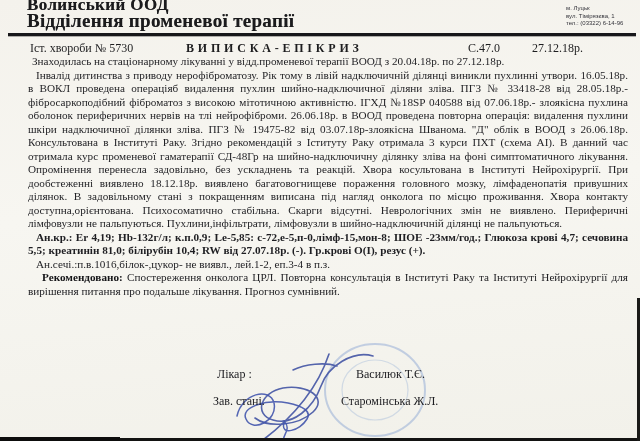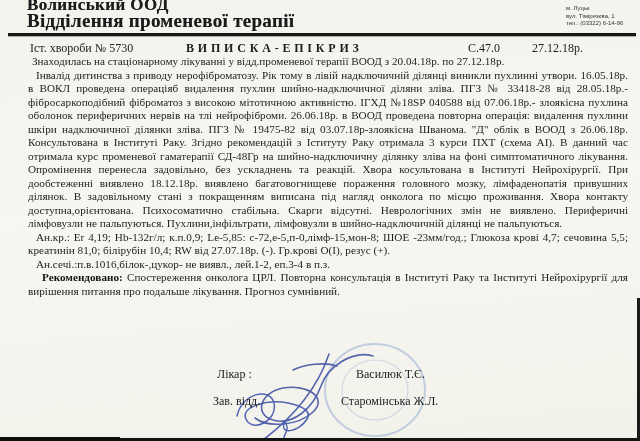--- a/index.html
+++ b/index.html
@@ -26,21 +26,21 @@
   
   .doc-body{position:absolute;left:28px;top:55px;width:600px;font-size:11.2px;
     line-height:13.5px;color:#1e1e22;}
   .doc-body p{margin:0;}
   .b{font-weight:bold;color:#141417;}
   .jst{text-align:justify;}
   .name-line{text-indent:2px;}
   .stay-line{text-indent:4px;}
   .diag{text-indent:5px;}
   .course{text-indent:8px;}
-  .lab-blood{text-indent:8px;}
+  .lab-blood{text-indent:8px;font-weight:bold;}
   .lab-urine{text-indent:8px;font-family:Liberation Serif, serif;}
   .rec{text-indent:14px;}
   
   .sig{position:absolute;font-size:12px;white-space:nowrap;color:#1c1c20;}
   .sig-doctor-label{left:217px;top:367px;}
   .sig-doctor-name{left:356px;top:367px;}
   .sig-head-label{left:213px;top:394px;}
   .sig-head-name{left:341px;top:394px;}
   .gfx{position:absolute;pointer-events:none;}
   .stamp{left:320px;top:340px;}
@@ -95,19 +95,19 @@
   </svg>
   <svg class="gfx sig2" width="140" height="62" viewBox="0 0 140 62">
     <g fill="none" stroke="#4356ad" stroke-width="1.5" stroke-linecap="round" opacity="0.9">
       <path d="M15,35 C20,12 48,6 52,22 C56,40 30,52 24,38 C18,26 44,18 66,22 C80,25 90,30 85,38 C78,50 58,55 62,42"></path>
       <path d="M62,40 C72,50 54,58 66,61"></path>
     </g>
   </svg>
 
   <span class="sig sig-doctor-label">Лікар :</span>
   <span class="sig sig-doctor-name">Василюк Т.Є.</span>
-  <span class="sig sig-head-label">Зав. відд.</span>
+  <span class="sig sig-head-label">Зав. стані.</span>
   <span class="sig sig-head-name">Старомінська Ж.Л.</span>
 
   <div class="edge-bottom"></div>
   <div class="edge-right"></div>
   <div class="edge-left"></div>
 </div>
 
 </body></html>

